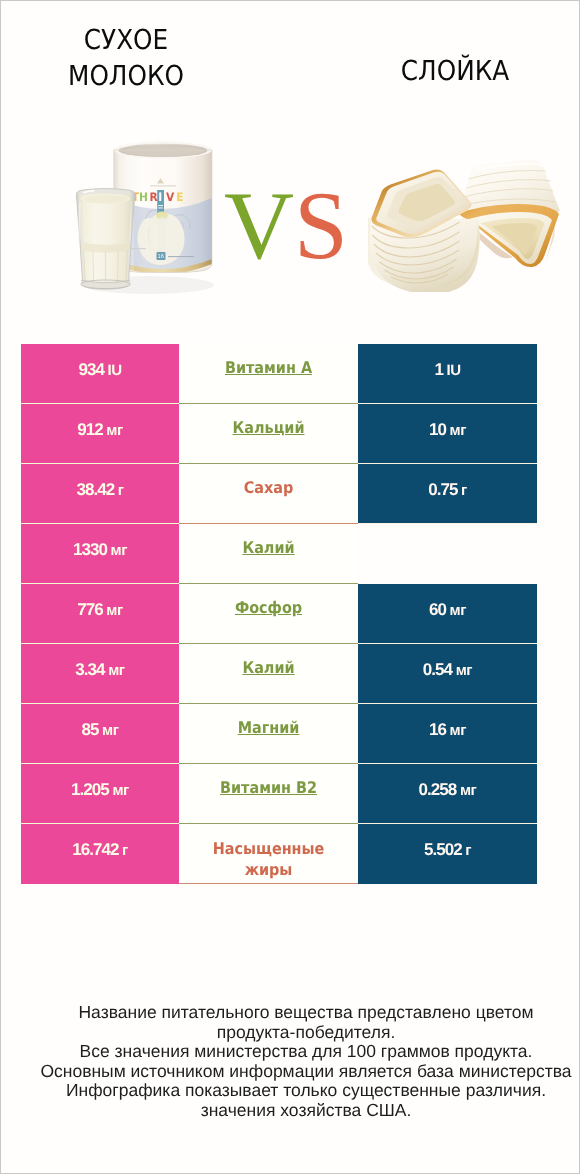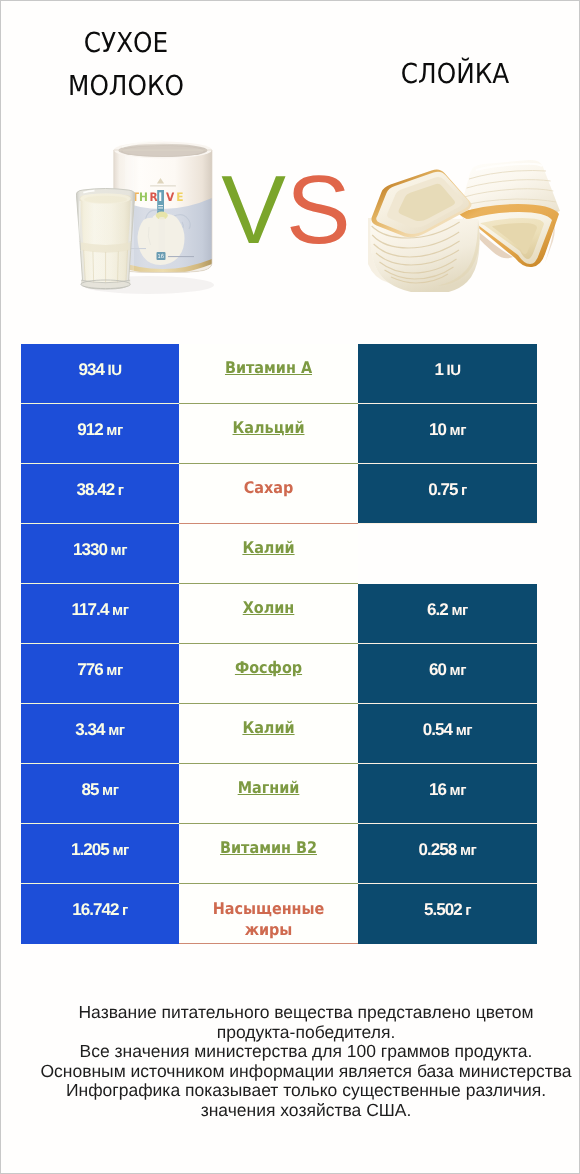--- a/index.html
+++ b/index.html
@@ -11,43 +11,43 @@
     text-rendering:geometricPrecision;
   }
   .page{position:relative;width:580px;height:1174px;overflow:hidden;background:#fffefd;}
   .page-border{position:absolute;left:0;top:0;width:580px;height:1174px;
         box-sizing:border-box;border:1px solid #c8c8c8;pointer-events:none;}
 
   
   .title{
     position:absolute;top:22px;
     font-family:"DejaVu Sans", sans-serif;font-stretch:condensed;
-    font-size:27.5px;line-height:43px;color:#0c0c0c;
+    font-size:27.5px;line-height:36px;color:#0c0c0c;
     text-align:center;font-weight:400;
   }
   .title-left{left:36px;width:180px;}
   .title-right{left:310px;width:290px;top:53px;}
 
   
   .hero-left{position:absolute;left:60px;top:135px;width:160px;height:160px;}
   .hero-right{position:absolute;left:368px;top:152px;width:195px;height:140px;}
   .vs{
-    position:absolute;left:216px;top:160px;width:140px;height:100px;
-    font-family:Liberation Sans, sans-serif;
+    position:absolute;left:216px;top:176px;width:140px;height:100px;
+    font-family:Liberation Serif, serif;
     font-size:97px;line-height:100px;font-weight:400;text-align:center;
     letter-spacing:0px;
   }
   .vs .v{color:#7ba52b;}
   .vs .s{color:#e0664a;}
 
   
   .table{position:absolute;left:21px;top:344px;width:537px;box-sizing:border-box;}
   .row{display:flex;width:537px;height:60px;}
   .cell{box-sizing:border-box;display:flex;align-items:center;justify-content:center;text-align:center;}
-  .c-left{width:158px;background:#1d4ed8;color:#fbfde6;border-bottom:1px solid #f3f8d5;justify-content:center;}
+  .c-left{width:158px;background:#ec4899;color:#fbfde6;border-bottom:1px solid #f3f8d5;justify-content:center;}
   .c-mid{width:179px;background:#fffffc;}
   .c-right{width:179px;background:#0c4a6e;color:#fff7f0;border-bottom:1px solid #fdf1e2;}
   .row:last-child .c-left,.row:last-child .c-right{border-bottom:none;}
   .c-mid.win-green{border-bottom:1px solid #93a262;}
   .c-mid.win-orange{border-bottom:1px solid #cf8a74;}
 
   .val{font-weight:700;font-size:17px;letter-spacing:-0.95px;white-space:nowrap;
        position:relative;top:-4px;}
   .val .u{font-size:15px;font-weight:700;margin-left:3.6px;letter-spacing:-0.45px;}
   .name{font-family:"DejaVu Sans",sans-serif;font-stretch:condensed;
@@ -362,31 +362,20 @@
       <div class="row">
         <div class="cell c-left">
           <span class="val">1330<span class="u">мг</span></span>
         </div>
         <div class="cell c-mid win-green">
           <span class="name green">Калий</span>
         </div>
       </div>
       <div class="row">
         <div class="cell c-left">
-          <span class="val">117.4<span class="u">мг</span></span>
-        </div>
-        <div class="cell c-mid win-green">
-          <span class="name green">Холин</span>
-        </div>
-        <div class="cell c-right">
-          <span class="val">6.2<span class="u">мг</span></span>
-        </div>
-      </div>
-      <div class="row">
-        <div class="cell c-left">
           <span class="val">776<span class="u">мг</span></span>
         </div>
         <div class="cell c-mid win-green">
           <span class="name green">Фосфор</span>
         </div>
         <div class="cell c-right">
           <span class="val">60<span class="u">мг</span></span>
         </div>
       </div>
       <div class="row">

